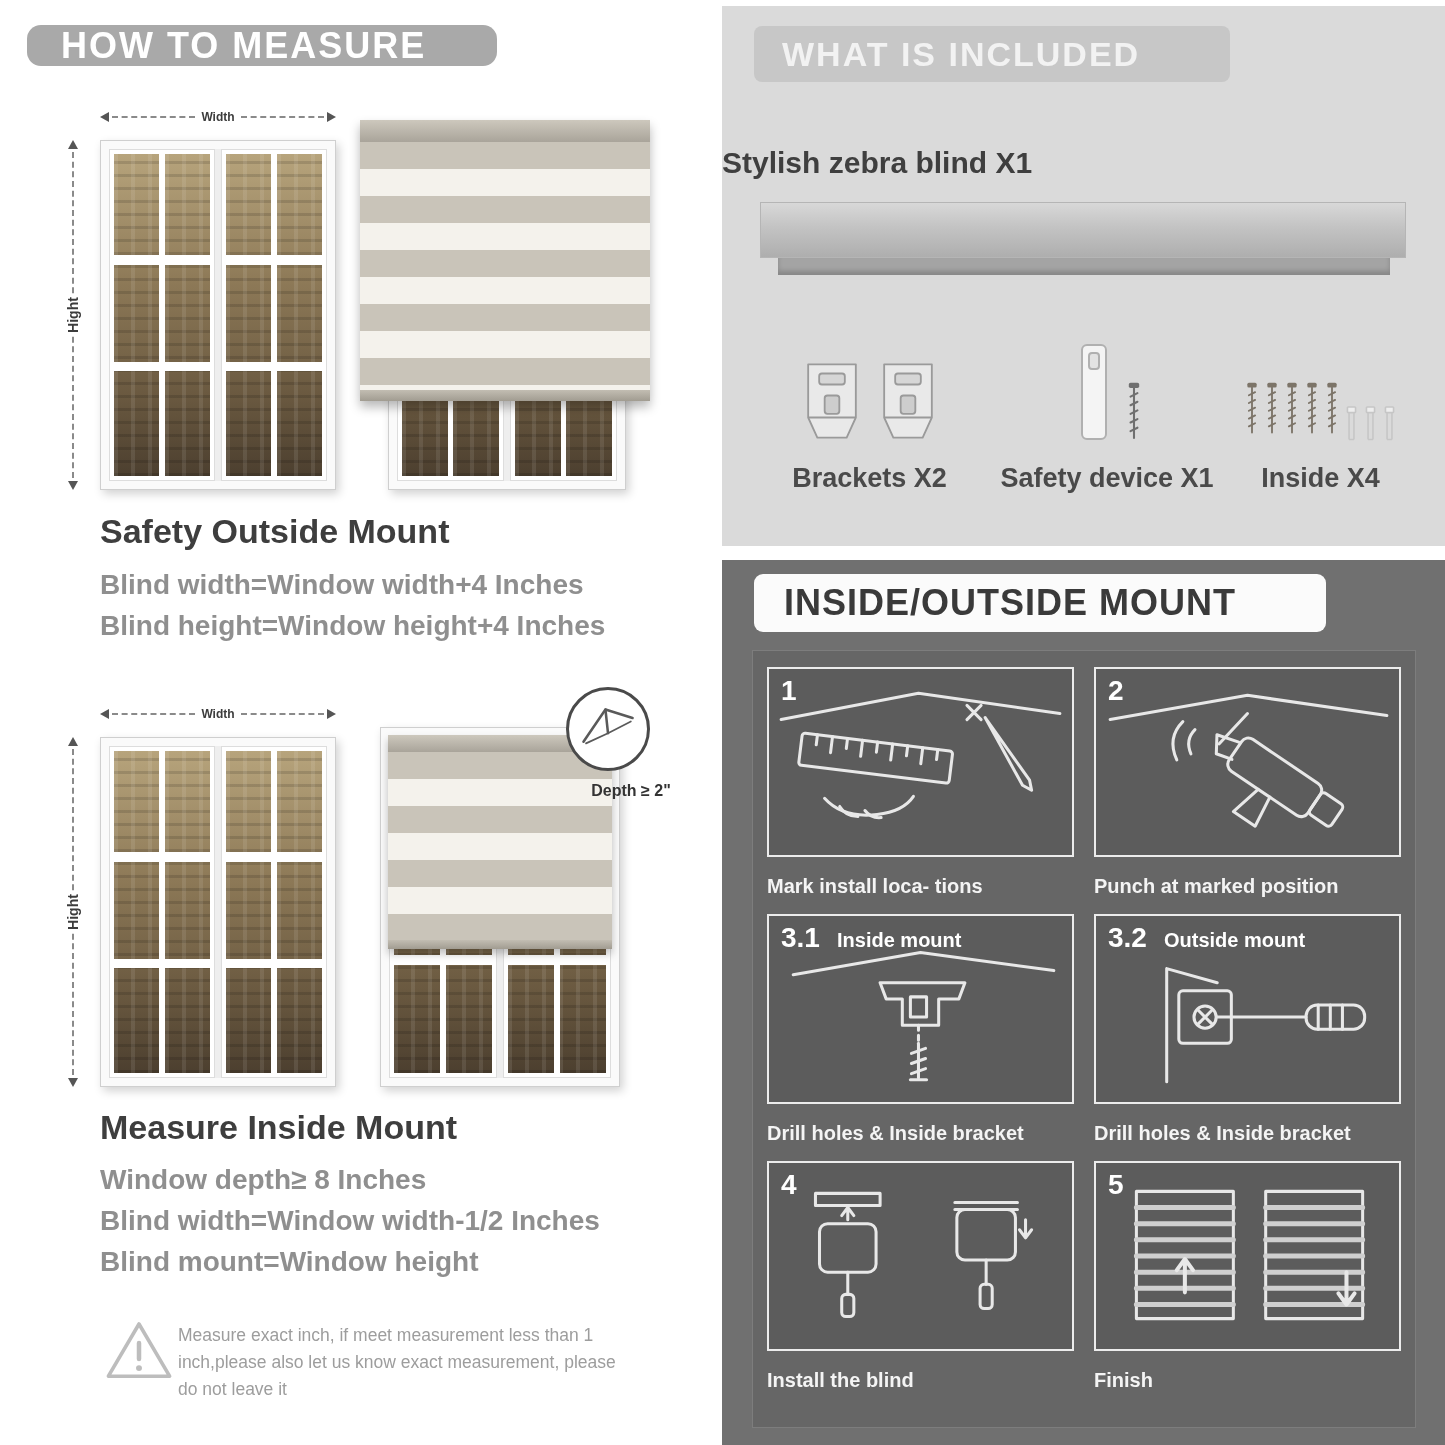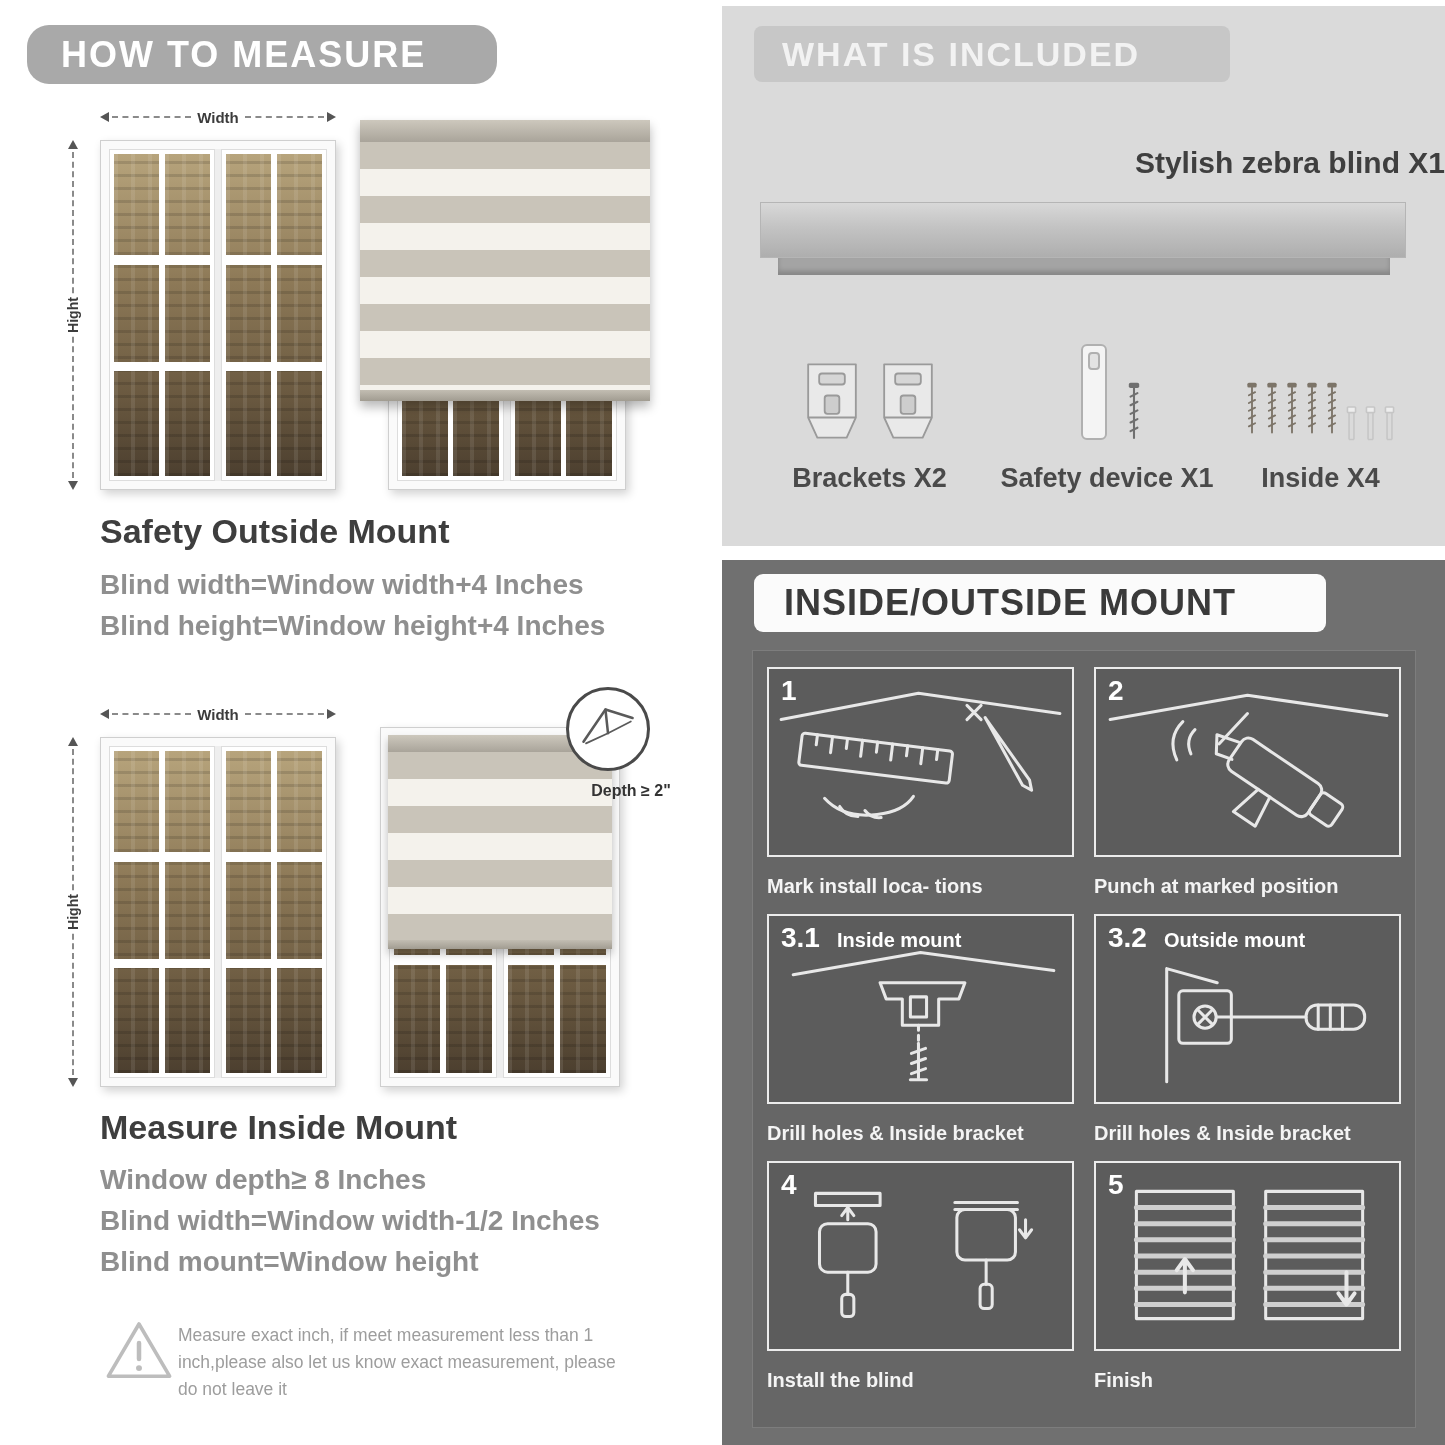--- a/index.html
+++ b/index.html
@@ -1,22 +1,22 @@
 <!DOCTYPE html>
 <html><head>
 <meta charset="utf-8">
 <style>
   *{box-sizing:border-box;margin:0;padding:0}
   html,body{background:#fff}
   body{width:1445px;height:1445px;font-family:"Liberation Sans",sans-serif;-webkit-font-smoothing:antialiased}
   .page{position:relative;width:1445px;height:1445px;background:#fff;overflow:hidden}
 
   
-  .howto-banner{position:absolute;left:27px;top:25px;width:470px;height:59px;background:#a9a9a9;
-    border-radius:22px;display:flex;align-items:center;padding-left:34px;color:#fff;
+  .howto-banner{position:absolute;left:27px;top:25px;width:470px;height:41px;background:#a9a9a9;
+    border-radius:14px;display:flex;align-items:center;padding-left:34px;color:#fff;
     font-size:36px;font-weight:bold;letter-spacing:2px}
 
   .section-title{position:absolute;font-size:34px;font-weight:bold;color:#3e3e3e}
   .formula{position:absolute;font-size:28px;font-weight:bold;color:#8f8f8f;line-height:1.42}
 
   
   .window{position:absolute;background:#fafafa;border:1px solid #cfcfcf;box-shadow:3px 4px 9px rgba(0,0,0,.18);padding:8px}
   .win-inner{display:flex;gap:6px;width:100%;height:100%;background:#eee}
   .casement{flex:1;background:#fff;padding:4px;border:1px solid #ddd}
   .panes-bg{width:100%;height:100%;position:relative;
@@ -32,21 +32,21 @@
   
   .blind{position:absolute;z-index:3;box-shadow:0 6px 10px rgba(0,0,0,.28)}
   .headrail{height:22px;background:linear-gradient(180deg,#cdc8bd,#a9a49a)}
   .zebra{background:repeating-linear-gradient(180deg,#c9c4b9 0 27px,#f4f2ec 27px 54px)}
   .bottomrail{height:11px;background:linear-gradient(180deg,#c2bdb2,#a19c91)}
   .blind-in{position:absolute;left:7px;right:7px;top:7px;z-index:2;box-shadow:0 5px 8px rgba(0,0,0,.25)}
   .blind-in .headrail{height:17px}
   .blind-in .bottomrail{height:9px}
 
   
-  .harrow{position:absolute;display:flex;align-items:center;gap:3px;color:#3c3c3c;font-weight:bold;font-size:15px}
+  .harrow{position:absolute;display:flex;align-items:center;gap:3px;color:#3c3c3c;font-weight:bold;font-size:12px}
   .harrow .dash{flex:1;height:0;border-top:2px dashed #8a8a8a}
   .varrow{position:absolute;display:flex;flex-direction:column;align-items:center;gap:3px;color:#3c3c3c;font-weight:bold;font-size:14px}
   .varrow .dash{flex:1;width:0;border-left:2px dashed #8a8a8a}
   .varrow .lbl{transform:rotate(-90deg);white-space:nowrap;background:#fff;padding:1px 2px}
   .harrow .lbl{background:#fff;padding:0 3px}
   .tri{width:0;height:0}
   .tri.left{border-top:5px solid transparent;border-bottom:5px solid transparent;border-right:9px solid #555}
   .tri.right{border-top:5px solid transparent;border-bottom:5px solid transparent;border-left:9px solid #555}
   .tri.up{border-left:5px solid transparent;border-right:5px solid transparent;border-bottom:9px solid #555}
   .tri.down{border-left:5px solid transparent;border-right:5px solid transparent;border-top:9px solid #555}
@@ -56,21 +56,21 @@
   .depth-label{position:absolute;left:566px;top:782px;width:130px;font-size:16px;font-weight:bold;color:#333;z-index:6;text-align:center}
 
   .note-text{position:absolute;left:178px;top:1322px;width:458px;font-size:17.5px;color:#9d9d9d;line-height:1.55}
   .warn-icon{position:absolute;left:103px;top:1318px;width:72px;height:66px}
 
   
   .included-panel{position:absolute;left:722px;top:6px;width:723px;height:540px;background:#dadada}
   .included-banner{position:absolute;left:32px;top:20px;width:476px;height:56px;background:#c7c7c7;
     border-radius:8px;display:flex;align-items:center;padding-left:28px;color:#f2f2f2;
     font-size:34px;font-weight:bold;letter-spacing:2px}
-  .blind-title{position:absolute;left:0;top:140px;width:100%;text-align:right;font-size:30px;font-weight:bold;color:#3f3f3f}
+  .blind-title{position:absolute;left:0;top:140px;width:100%;text-align:left;font-size:30px;font-weight:bold;color:#3f3f3f}
   .rail-main{position:absolute;left:38px;top:196px;width:646px;height:56px;border:1px solid #b5b5b5;
     background:linear-gradient(180deg,#d8d8d8 0%,#c3c3c3 45%,#aeaeae 100%)}
   .rail-bottom{position:absolute;left:56px;top:252px;width:612px;height:17px;background:#a4a4a4;
     box-shadow:inset 0 -4px 5px rgba(0,0,0,.18)}
   .included-items{position:absolute;left:30px;top:318px;width:662px;height:170px;display:flex}
   .inc-group{display:flex;flex-direction:column;align-items:center;justify-content:flex-end}
   .inc-icons{display:flex;align-items:flex-end;gap:10px;height:118px}
   .inc-label{margin-top:18px;font-size:27px;font-weight:bold;color:#4a4a4a;white-space:nowrap}
 
   

